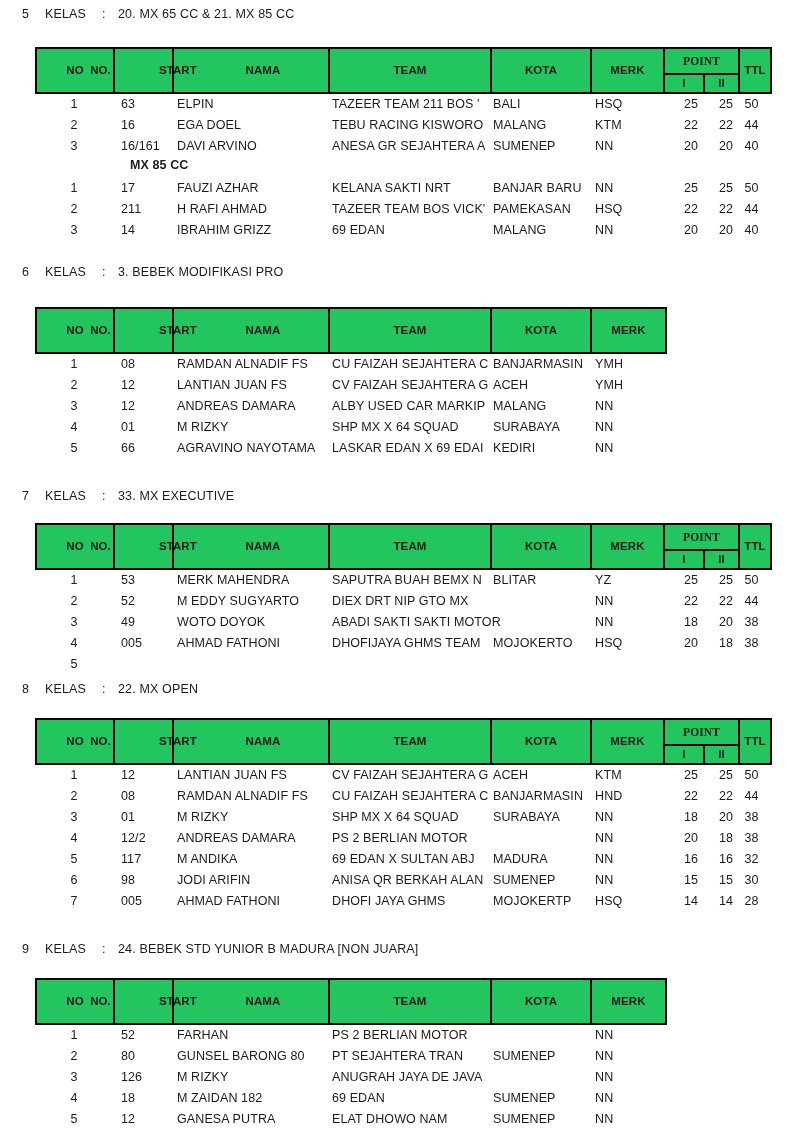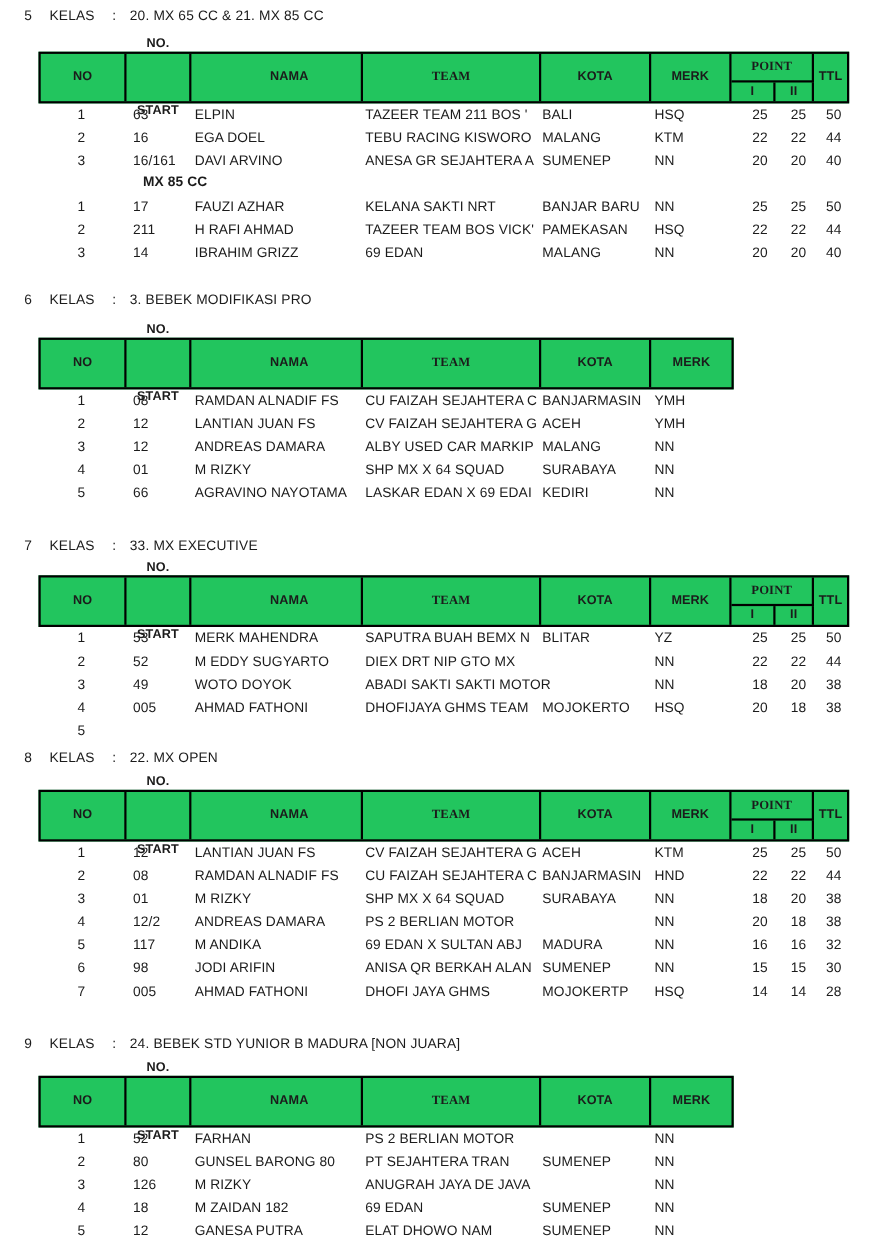--- a/index.html
+++ b/index.html
@@ -23,23 +23,23 @@
   .thead{
     display:grid;border:2px solid #000;background:#22c55e;
     font-weight:bold;font-size:11.5px;letter-spacing:.1px;
   }
   .t9 .thead{grid-template-columns:78px 59px 156px 162px 100px 73px 40px 35px 30px;grid-template-rows:26px 17px;}
   .t6 .thead{grid-template-columns:78px 59px 156px 162px 100px 73px;grid-template-rows:43px;}
   .th{display:flex;align-items:center;justify-content:center;text-align:center;border-right:2px solid #000;line-height:1.12;}
   .th:last-child{border-right:none;}
   .th.span2{grid-row:1/3;}
   .th.no{grid-column:1;}
-  .th.start{grid-column:2;flex-direction:column;gap:48px;}
+  .th.start{grid-column:2;flex-direction:row;gap:48px;}
   .th.nama{grid-column:3;margin-left:24px;}
-  .th.team{grid-column:4;font-family:Liberation Serif, serif;}
+  .th.team{grid-column:4;}
   .th.kota{grid-column:5;}
   .th.merk{grid-column:6;}
   .th.point{grid-column:7/9;grid-row:1;border-bottom:2px solid #000;font-family:Liberation Serif, serif;}
   .th.p1{grid-column:7;grid-row:2;}
   .th.p2{grid-column:8;grid-row:2;}
   .th.ttl{grid-column:9;grid-row:1/3;border-right:none;}
 
   
   .tbody{font-size:12.5px;letter-spacing:.1px;}
   .row{display:grid;height:21px;line-height:21px;white-space:nowrap;}
@@ -47,21 +47,21 @@
   .t6 .row{grid-template-columns:78px 59px 156px 162px 100px 73px;}
   .cell{overflow:visible;}
   .c-no{text-align:center;}
   .c-start{padding-left:8px;}
   .c-nama{padding-left:5px;}
   .c-team{padding-left:4px;}
   .c-kota{padding-left:3px;}
   .c-merk{padding-left:5px;}
   .c-p1{text-align:right;padding-right:5px;}
   .c-p2{text-align:right;padding-right:5px;}
-  .c-ttl{text-align:right;padding-right:3px;}
+  .c-ttl{text-align:center;padding-right:3px;}
   .row.sub{height:17px;line-height:17px;margin-bottom:4px;display:block;}
   .subheader{font-weight:bold;margin-left:95px;font-size:12.5px;}
 </style>
 </head>
 <body>
 
 <div class="abs heading" style="top:6px">
   <span class="h-num">5</span>
   <span class="h-label">KELAS</span>
   <span class="h-colon">:</span>

